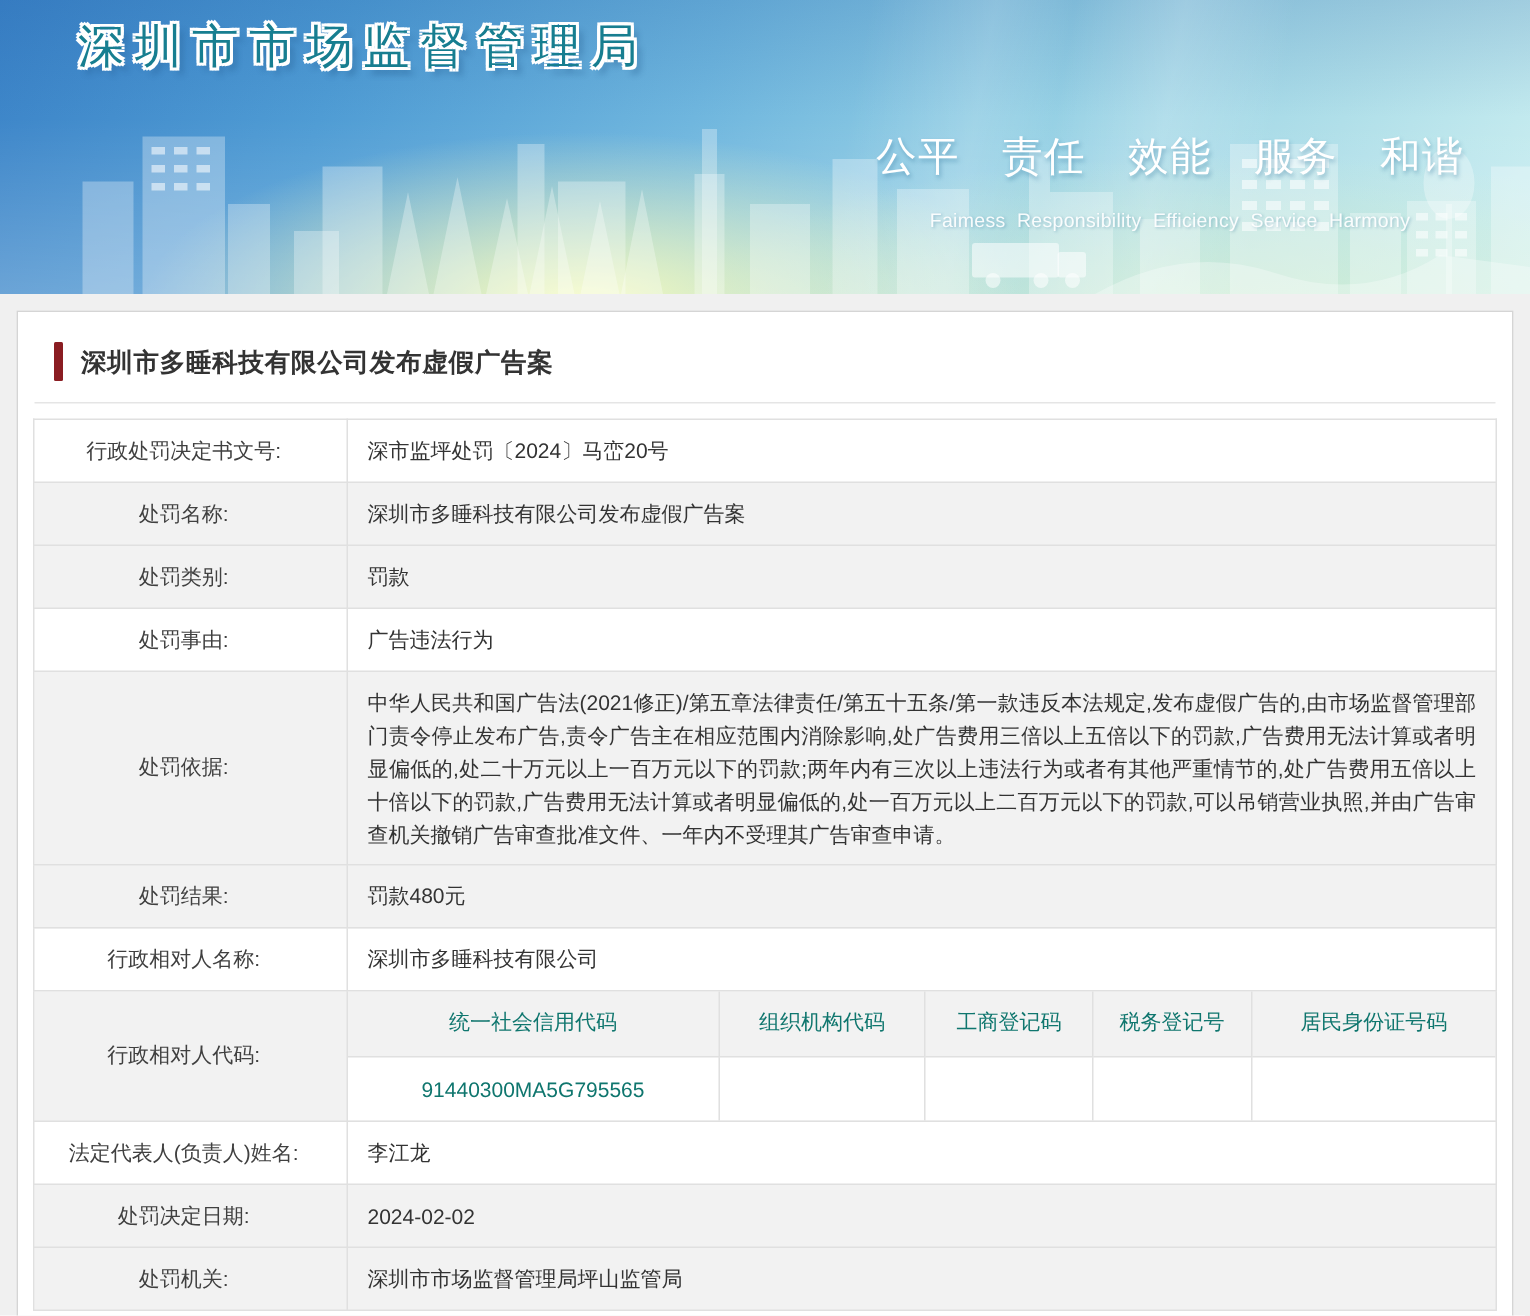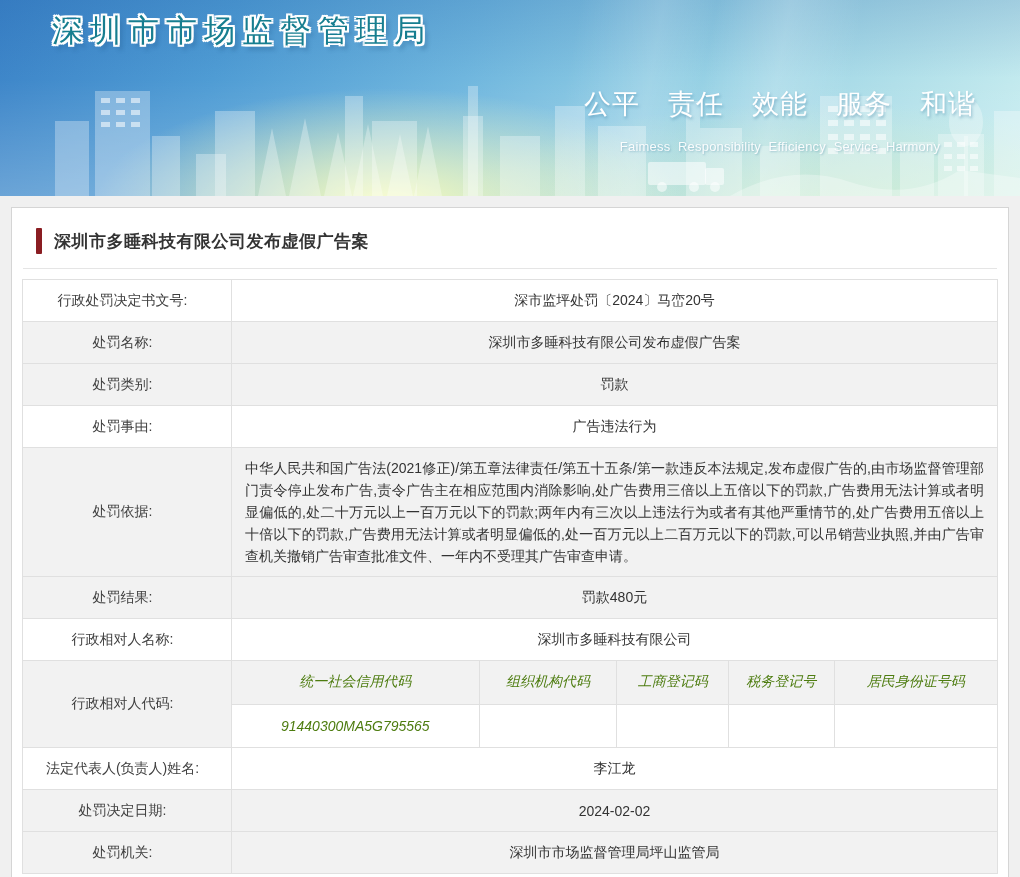--- a/index.html
+++ b/index.html
@@ -82,34 +82,34 @@
     border-collapse:collapse; table-layout:fixed;
   }
   .info-table th, .info-table td {
     border:1px solid #e0e0e0;
     font-size:14px; vertical-align:middle;
   }
   .info-table th {
     width:209px; text-align:center; font-weight:400;
     color:#404040; padding-right:9px;
   }
-  .info-table td.value { text-align:center; color:#333; padding-left:13px; padding-right:13px; }
+  .info-table td.value { text-align:left; color:#333; padding-left:13px; padding-right:13px; }
   .info-table tr.single { height:42px; }
   .info-table tr.shaded { background:#f2f2f2; }
   .info-table tr.long-row td.value {
     padding-top:9px; padding-bottom:9px;
     line-height:22px; text-align:justify;
   }
 
   
   .info-table td.codes-cell { padding:0; }
   table.codes-table { width:100%; border-collapse:collapse; table-layout:fixed; }
   .codes-table td {
-    border:1px solid #e0e0e0; font-size:14px; color:#4d7c0f;
-    text-align:center; height:43px; vertical-align:middle;font-style:italic;
+    border:1px solid #e0e0e0; font-size:14px; color:#0f766e;
+    text-align:center; height:43px; vertical-align:middle;
   }
   .codes-table tr:first-child td { border-top:none; }
   .codes-table tr:last-child td { border-bottom:none;margin-top:48px; }
   .codes-table td:first-child { border-left:none; }
   .codes-table td:last-child { border-right:none; }
   .codes-table tr.codes-values { background:#fff; }
   .codes-table col.cc1 { width:32.3%; }
   .codes-table col.cc2 { width:18%; }
   .codes-table col.cc3 { width:14.6%; }
   .codes-table col.cc4 { width:13.8%; }

